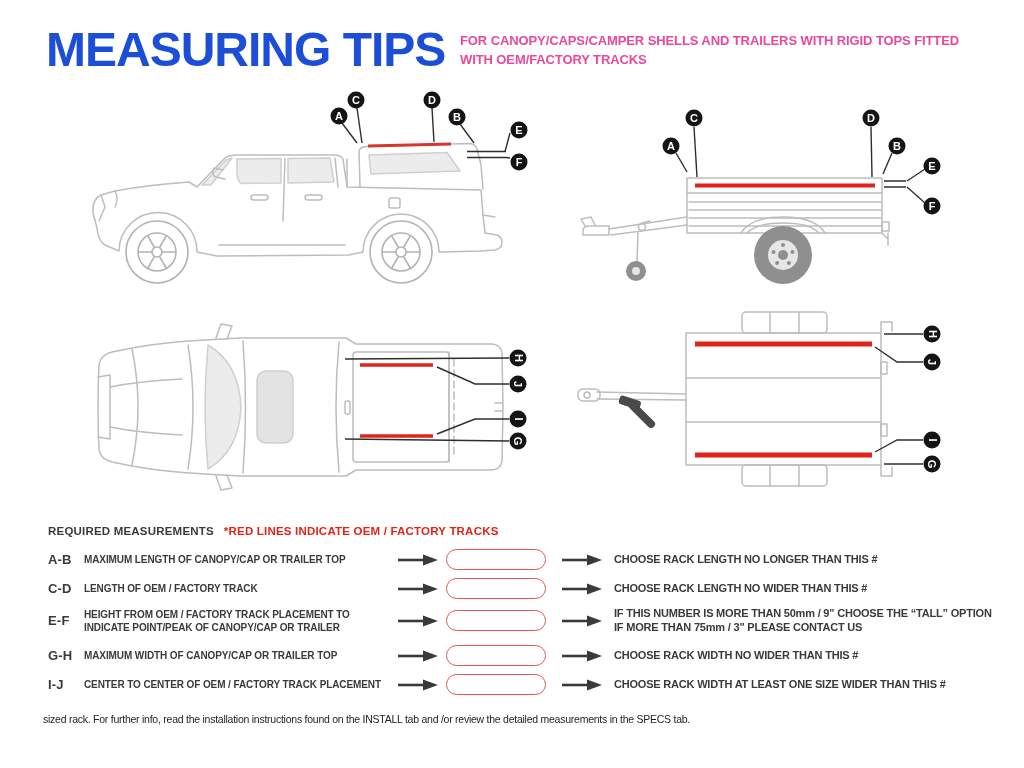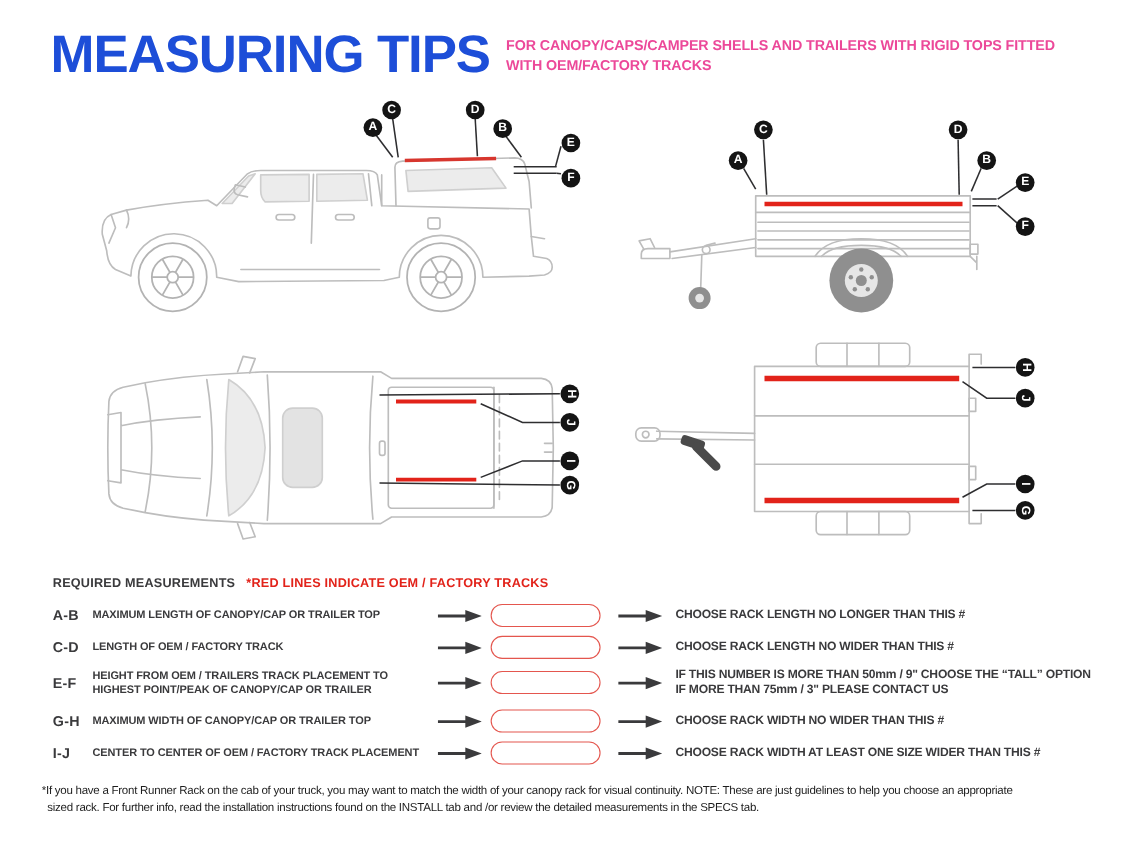--- a/index.html
+++ b/index.html
@@ -308,22 +308,22 @@
           <polygon points="25,0.5 40,6 25,11.5"></polygon>
       </svg>
       <div class="mres">
           <div>CHOOSE RACK LENGTH NO WIDER THAN THIS #</div>
         </div>
     </div>
 
     <div class="mrow tall">
       <div class="mcode">E-F</div>
       <div class="mdesc">
-          <div>HEIGHT FROM OEM / TRAILERS TRACK PLACEMENT TO</div>
-          <div>HIGHEST POINT/PEAK OF CANOPY/CAP OR TRAILER</div>
+          <div>HEIGHT FROM OEM / FACTORY TRACK PLACEMENT TO</div>
+          <div>INDICATE POINT/PEAK OF CANOPY/CAP OR TRAILER</div>
         </div>
       <svg class="marrow" viewBox="0 0 40 12">
         <line x1="0" y1="6" x2="27" y2="6"></line>
           <polygon points="25,0.5 40,6 25,11.5"></polygon>
       </svg>
       <div class="mpill"></div>
       <svg class="marrow second" viewBox="0 0 40 12">
         <line x1="0" y1="6" x2="27" y2="6"></line>
           <polygon points="25,0.5 40,6 25,11.5"></polygon>
       </svg>
@@ -366,17 +366,16 @@
         <line x1="0" y1="6" x2="27" y2="6"></line>
           <polygon points="25,0.5 40,6 25,11.5"></polygon>
       </svg>
       <div class="mres">
           <div>CHOOSE RACK WIDTH AT LEAST ONE SIZE WIDER THAN THIS #</div>
         </div>
     </div>
   </div>
 
   <div class="footnote">
-    <div>*If you have a Front Runner Rack on the cab of your truck, you may want to match the width of your canopy rack for visual continuity. NOTE: These are just guidelines to help you choose an appropriate</div>
     <div class="l2">sized rack. For further info, read the installation instructions found on the INSTALL tab and /or review the detailed measurements in the SPECS tab.</div>
   </div>
 
 </div>
 
 </body></html>

